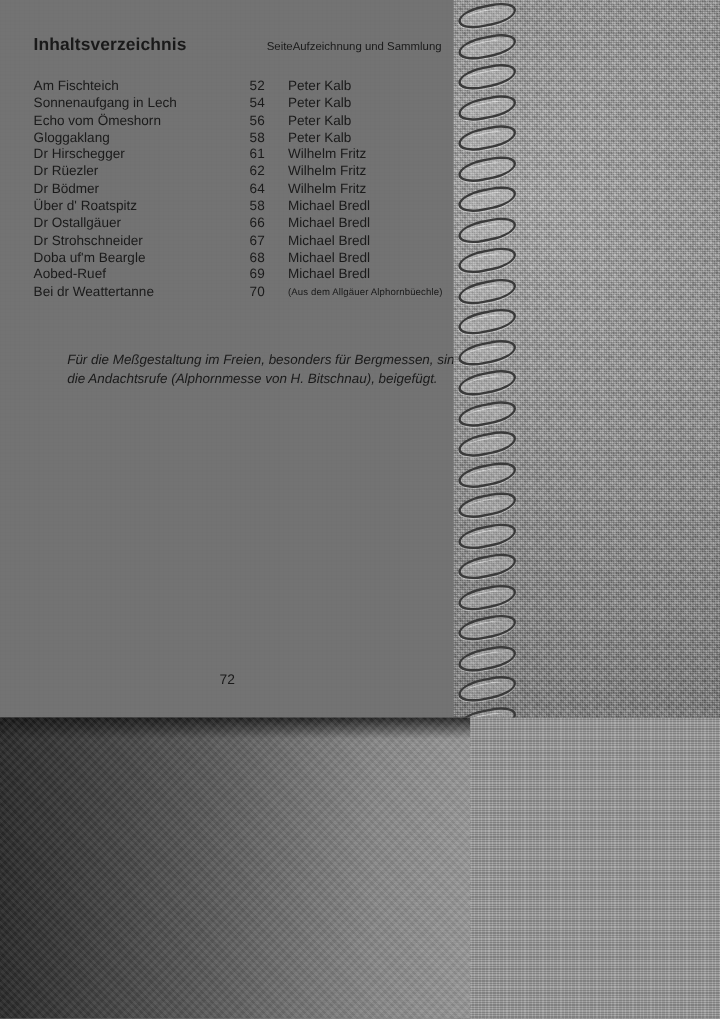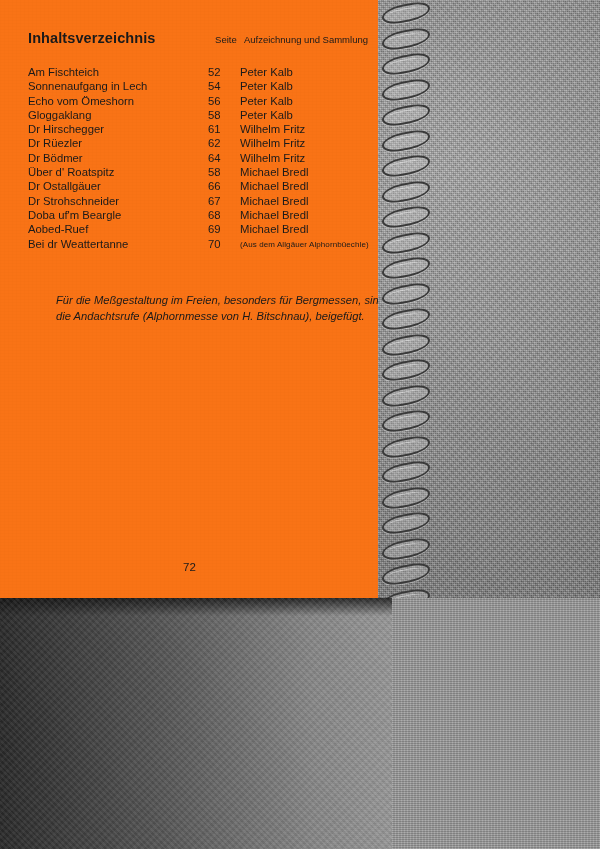--- a/index.html
+++ b/index.html
@@ -16,21 +16,21 @@
     color: #1a1a1a;
   }
 
   
   #page {
     position: absolute;
     left: 0;
     top: 0;
     width: 600px;
     height: 849px;
-    background: #f97316;
+    background: #737373;
   }
 
   
   #paper-noise {
     position: absolute;
     left: 0; top: 0;
     width: 380px; height: 600px;
     pointer-events: none;
     opacity: .22;
     background-image:
@@ -50,21 +50,21 @@
   .header-title {
     font-size: 14.5px;
     font-weight: bold;
     letter-spacing: .1px;
     flex: 0 0 auto;
     width: 180px;
   }
   .header-col-page {
     font-size: 9.5px;
     width: 52px;
-    text-align: center;
+    text-align: right;
   }
   .header-col-src {
     font-size: 9.5px;
     flex: 1 1 auto;
     white-space: nowrap;
   }
 
   
   .toc {
     position: absolute;

